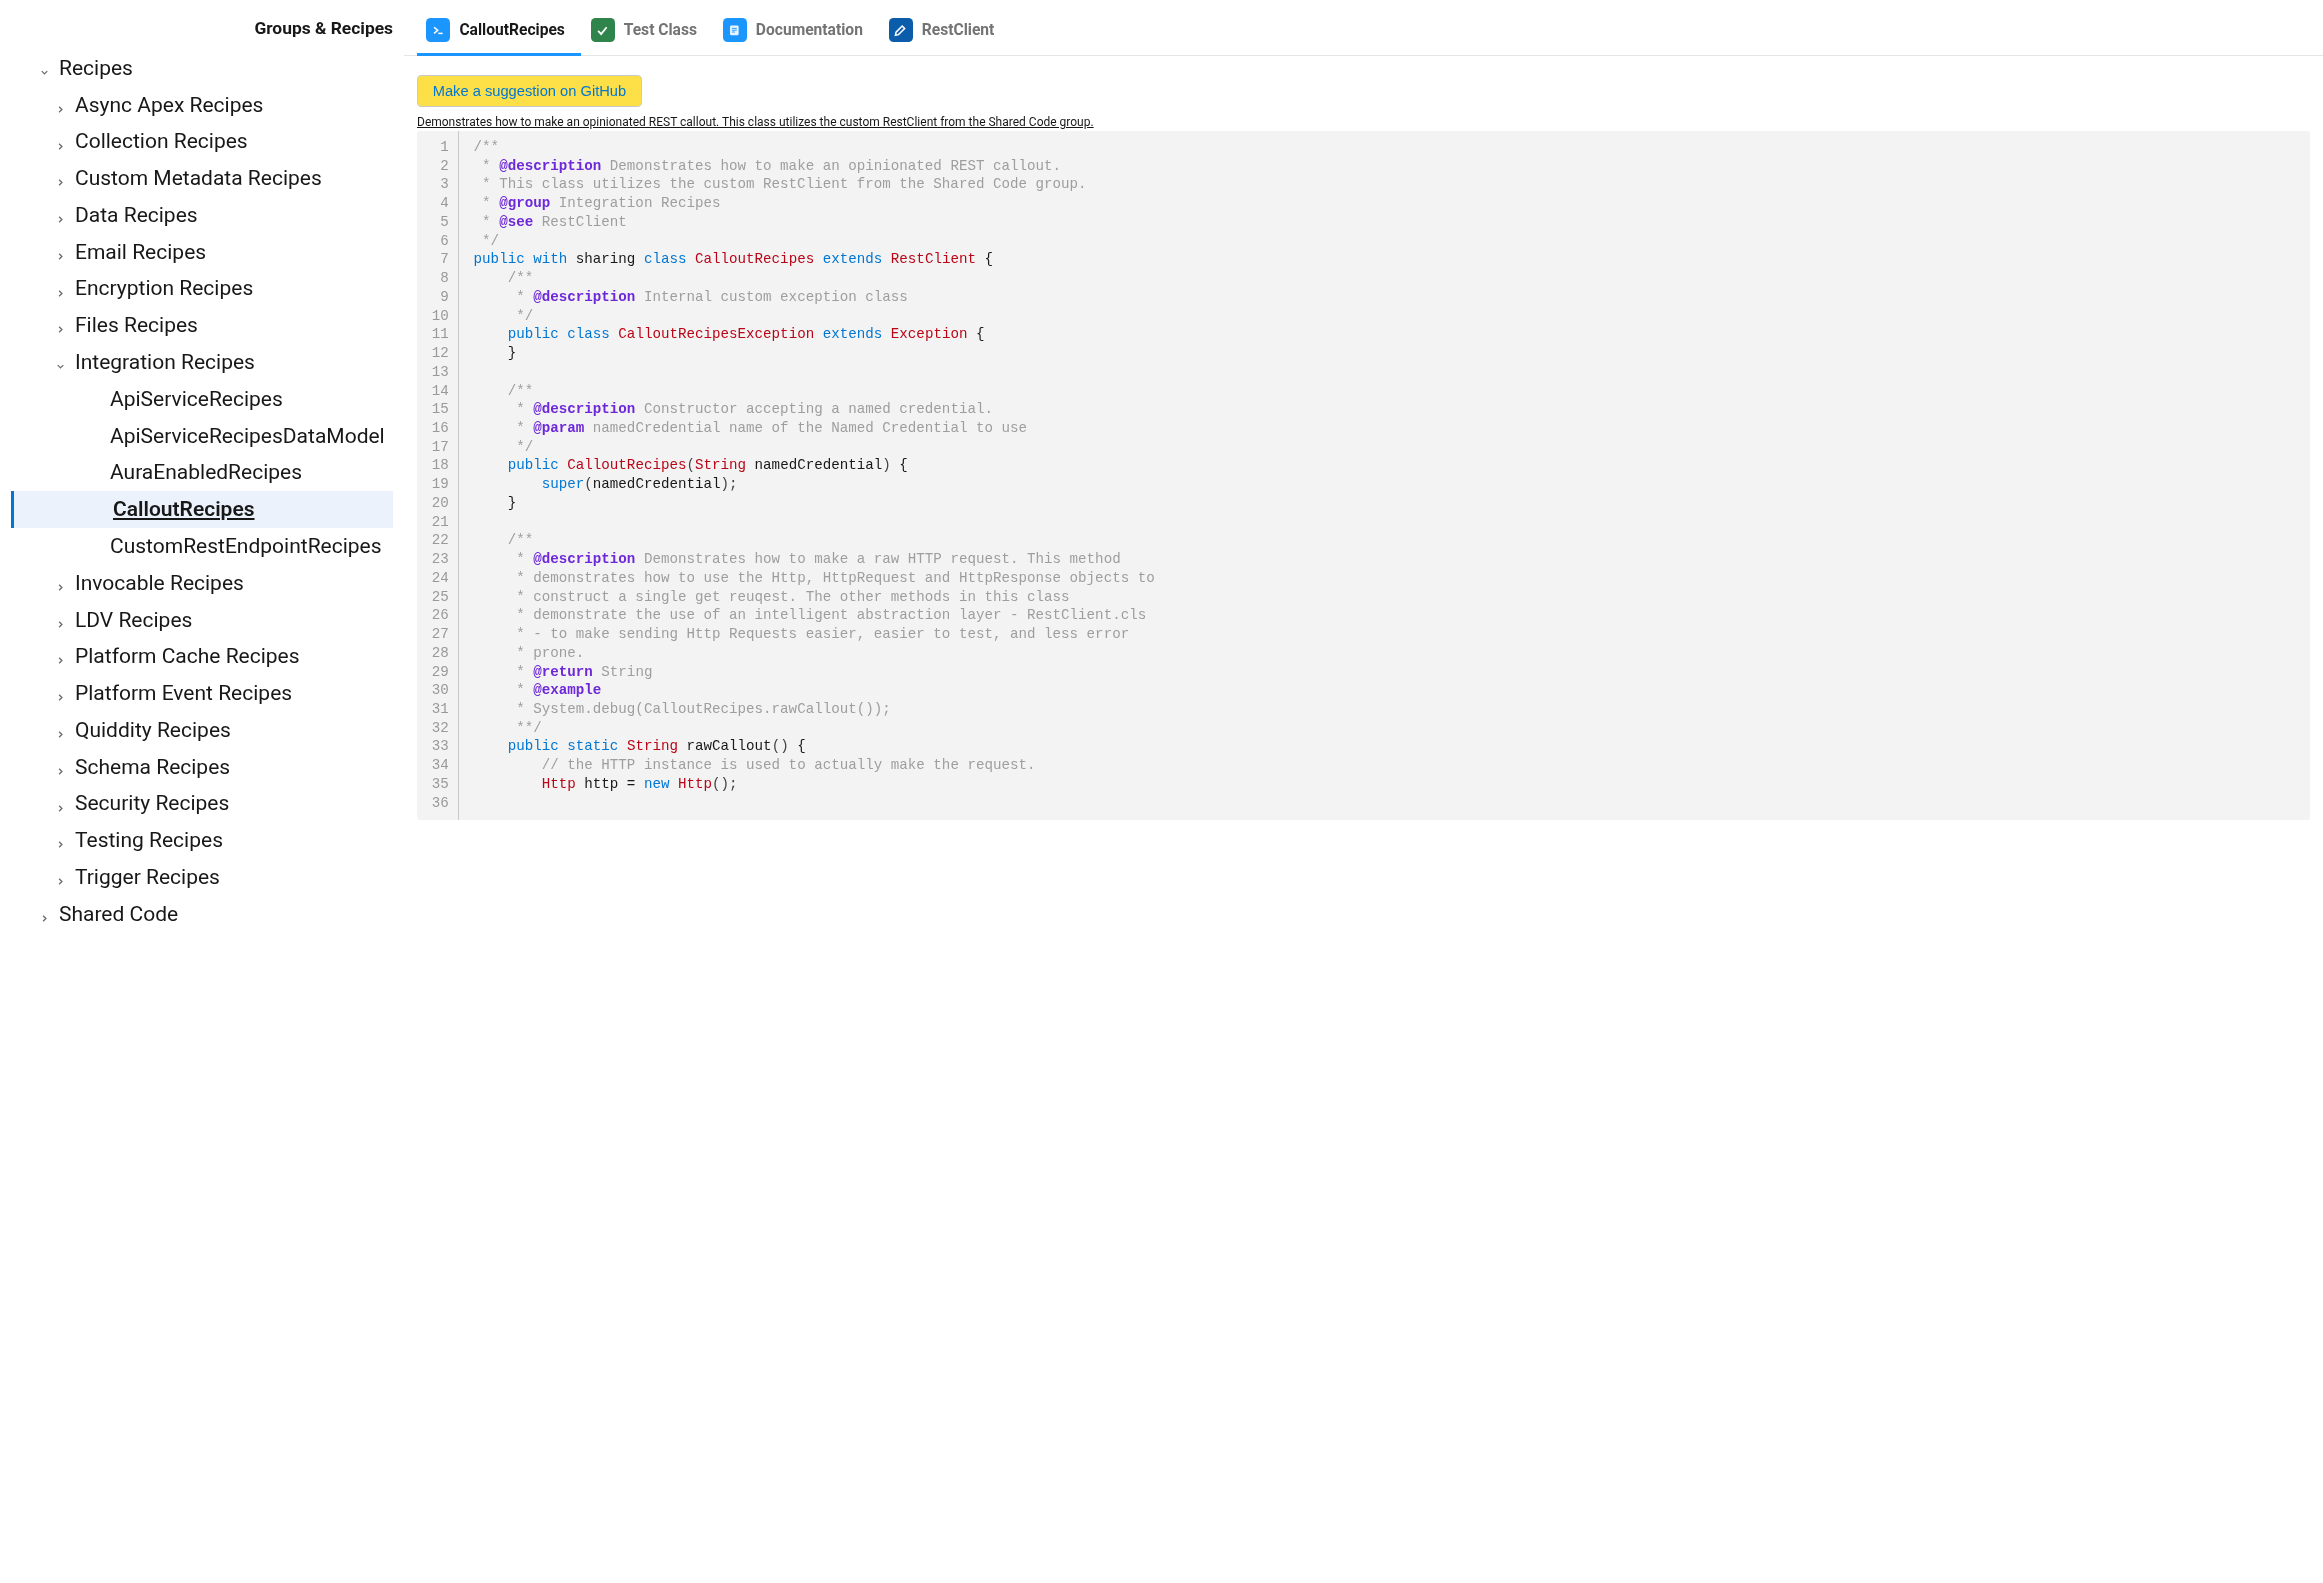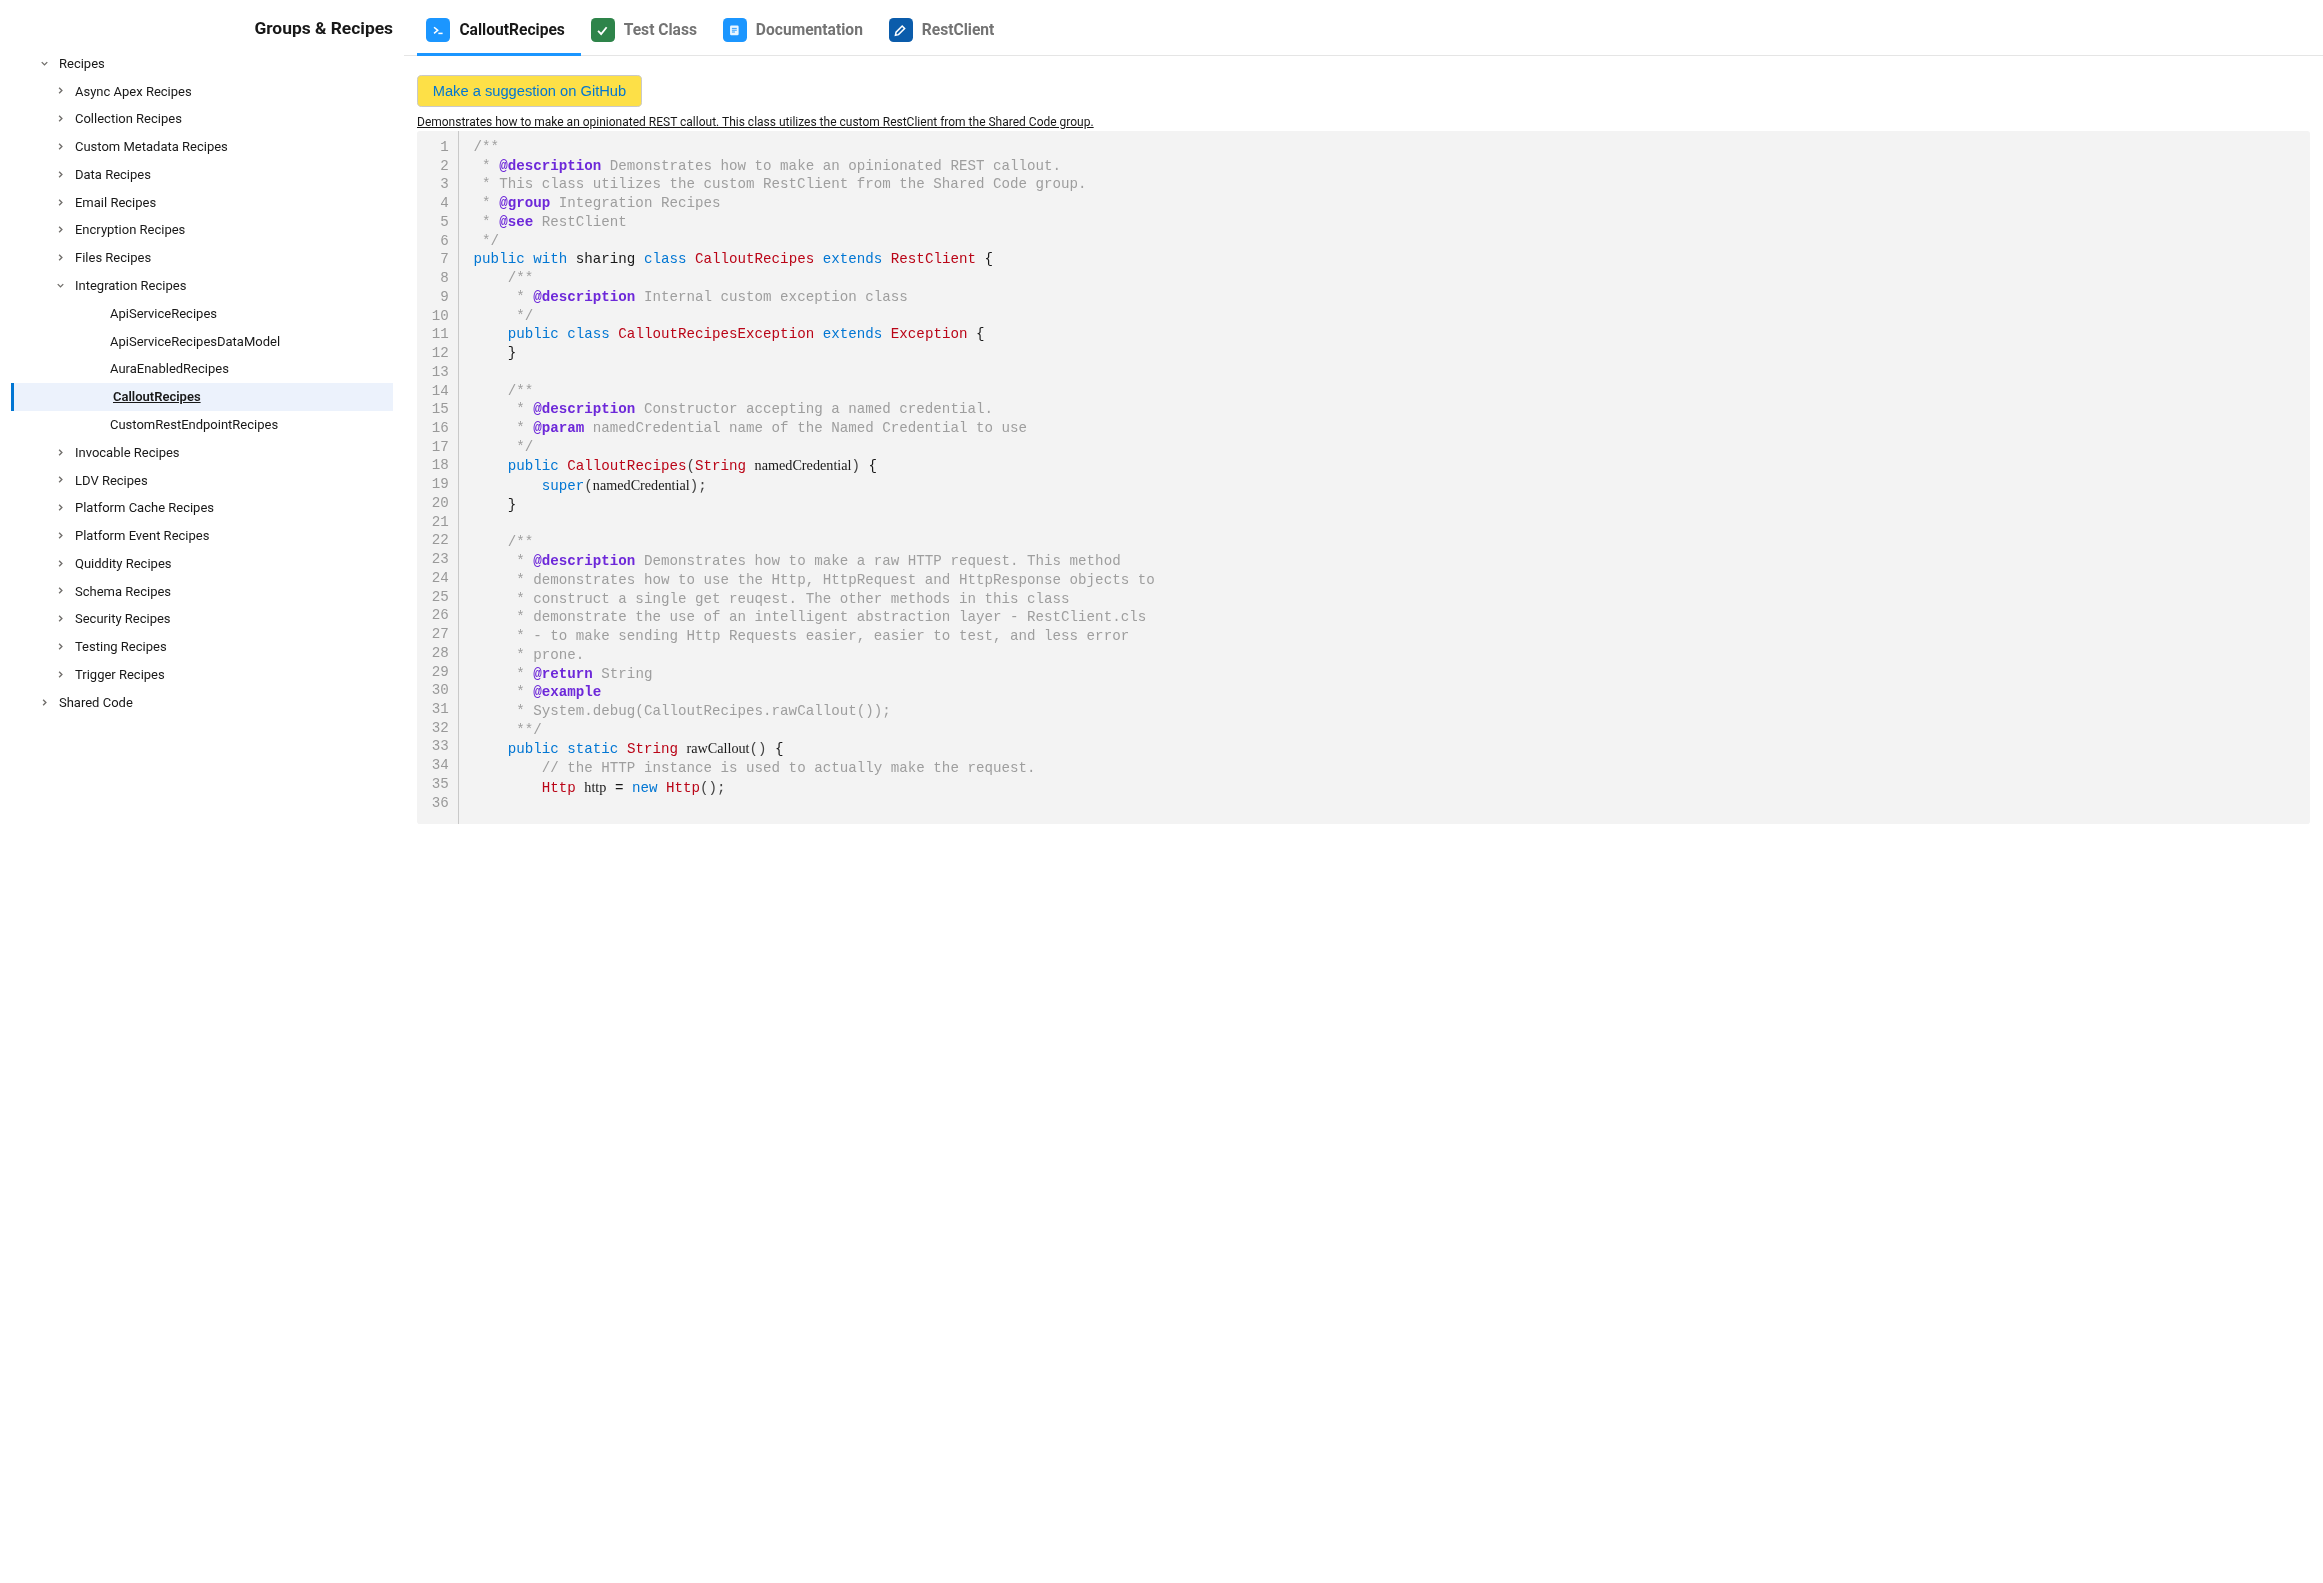--- a/index.html
+++ b/index.html
@@ -18,24 +18,24 @@
 }
 .sidebar h2 {
   font-size: 17.4px;
   font-weight: 700;
   margin-bottom: 11px;
   padding-left: 1.8px;
   text-align: right;
 }
 .tree-item {
   display: flex;
-  align-items: flex-start;
+  align-items: flex-end;
   padding: 6.4px 9.2px 6.4px 0;
   cursor: pointer;
-  font-size: 13px;
+  font-size: 21px;
   color: #181818;
 }
 .tree-item.level-0 { padding-left: 26px; }
 .tree-item.level-1 { padding-left: 42px; }
 .tree-item.level-2 { padding-left: 77px; }
 .tree-item.selected {
   background: #ecf2fc;
   border-left: 3.7px solid #0176d3;
 }
 .tree-item.selected .tree-label {
@@ -143,21 +143,21 @@
 .code-lines {
   padding: 7.3px 14.7px;
   white-space: pre;
 }
 .code-lines div { min-height: 1.32em; }
 .tok-comment { color: #9e9e9e; }
 .tok-tag { color: #6d28d9; font-weight: 600; }
 .tok-keyword { color: #0176d3; }
 .tok-classname { color: #ba0517; }
 .tok-punct { color: #444; }
-.tok-ident { color: #181818; font-weight: 500; font-family: Liberation Serif, serif; }
+.tok-ident { color: #181818; font-weight: 500; }
 </style>
 </head>
 <body>
 
 <div class="sidebar">
   <h2>Groups &amp; Recipes</h2>
   <div id="tree-root">
       <div class="tree-item level-0">
         <span class="chevron">
           <svg viewBox="0 0 24 24" fill="none" stroke="currentColor" stroke-width="3">

